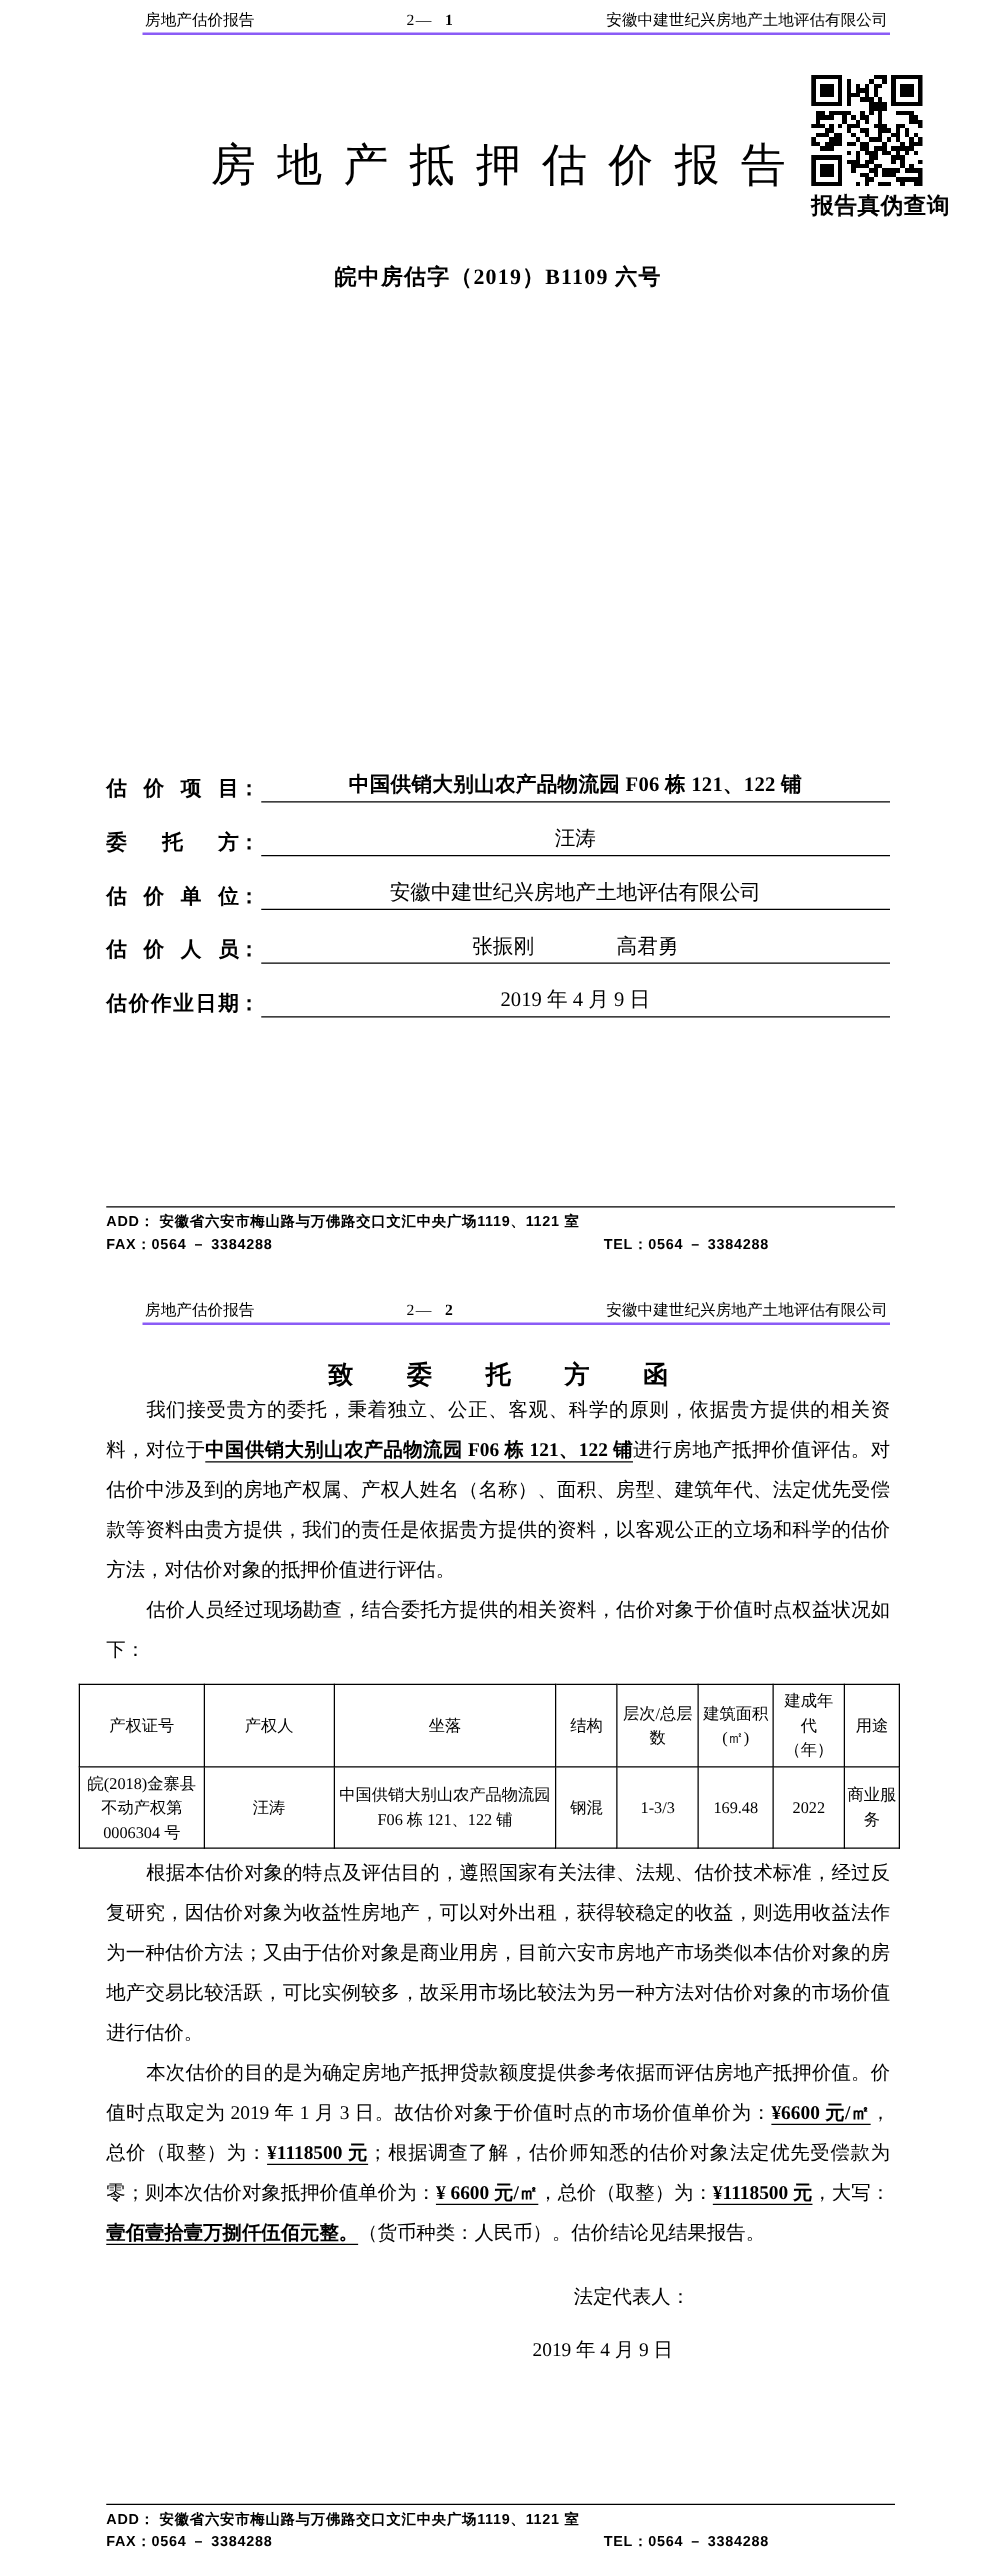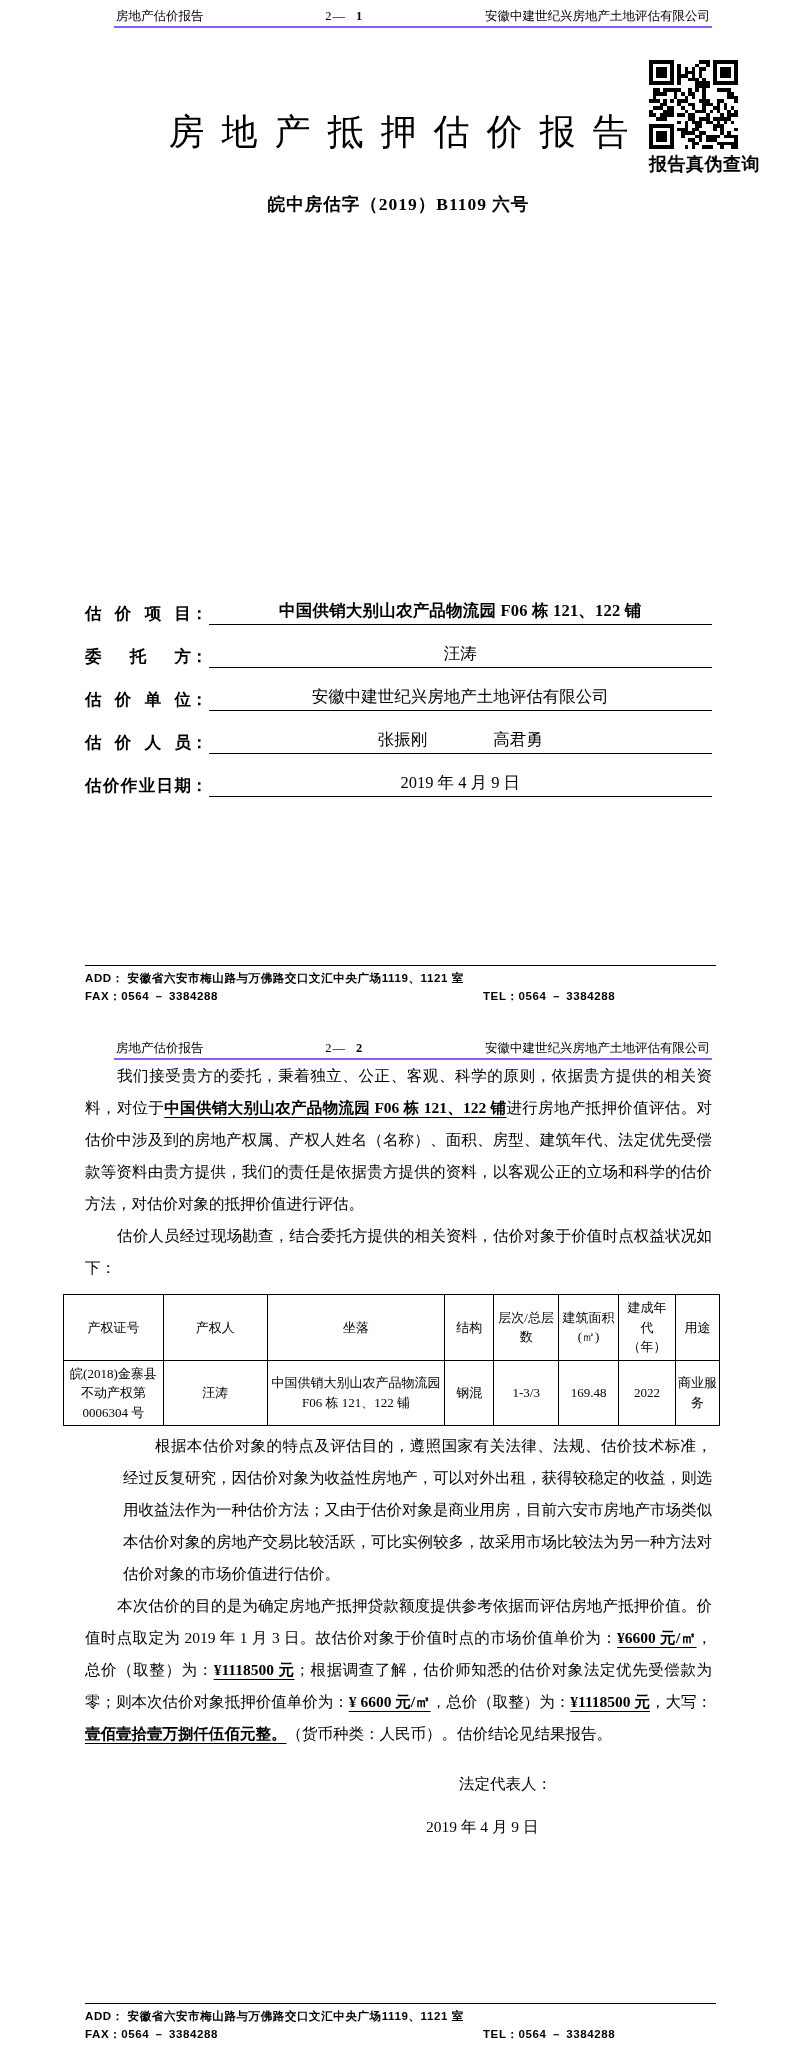--- a/index.html
+++ b/index.html
@@ -30,21 +30,21 @@
     font-weight:bold; font-size:18px; margin-top:3px; letter-spacing:0.5px; white-space:nowrap;
   }
 
   .content { margin:0 81px 0 85px; }
 
   
   .doc-title {
     text-align:center; margin-top:80px; font-size:36px; font-weight:500;
     letter-spacing:17px; padding-left:17px; white-space:nowrap;
   }
-  .doc-no { text-align:center; margin-top:35px; font-size:17.5px; font-weight:bold; letter-spacing:1px; }
+  .doc-no { text-align:center; margin-top:52px; font-size:17.5px; font-weight:bold; letter-spacing:1px; }
 
   .form { margin-top:366px; }
   .form-row { display:flex; align-items:flex-end; height:43px; font-size:16.5px; }
   .form-label {
     font-weight:bold; width:106px; flex:none;
     text-align:justify; text-align-last:justify;
   }
   .form-colon { font-weight:bold; flex:none; padding-right:1px; }
   .form-value {
     flex:1; border-bottom:1.5px solid #000; text-align:center;
@@ -454,20 +454,21 @@
 </div>
 
 <div class="page page2">
   <div class="hdr">
     <span>房地产估价报告</span>
     <span class="pagenum"><span>2—</span><b>2</b></span>
     <span>安徽中建世纪兴房地产土地评估有限公司</span>
   </div>
 
   <div class="content">
+    <div class="letter-title">致  委  托  方  函</div>
 
     <p class="para"><span>我们接受贵方的委托，秉着独立、公正、客观、科学的原则，依据贵方提供的相关资料，对位于</span><span class="seg-bu">中国供销大别山农产品物流园 F06 栋 121、122 铺</span><span>进行房地产抵押价值评估。对估价中涉及到的房地产权属、产权人姓名（名称）、面积、房型、建筑年代、法定优先受偿款等资料由贵方提供，我们的责任是依据贵方提供的资料，以客观公正的立场和科学的估价方法，对估价对象的抵押价值进行评估。</span></p>
 
     <p class="para">估价人员经过现场勘查，结合委托方提供的相关资料，估价对象于价值时点权益状况如下：</p>
 
     <table class="info-table">
       <colgroup>
         <col style="width:100px">
           <col style="width:104px">
           <col style="width:178px">
@@ -496,21 +497,21 @@
           <td>中国供销大别山农产品物流园 F06 栋 121、122 铺</td>
           <td>钢混</td>
           <td>1-3/3</td>
           <td>169.48</td>
           <td>2022</td>
           <td>商业服务</td>
         </tr>
       </tbody>
     </table>
 
-    <p class="para" style="margin-top:4px;margin-left:38px;">根据本估价对象的特点及评估目的，遵照国家有关法律、法规、估价技术标准，经过反复研究，因估价对象为收益性房地产，可以对外出租，获得较稳定的收益，则选用收益法作为一种估价方法；又由于估价对象是商业用房，目前六安市房地产市场类似本估价对象的房地产交易比较活跃，可比实例较多，故采用市场比较法为另一种方法对估价对象的市场价值进行估价。</p>
+    <p class="para" style="margin-top:4px;">根据本估价对象的特点及评估目的，遵照国家有关法律、法规、估价技术标准，经过反复研究，因估价对象为收益性房地产，可以对外出租，获得较稳定的收益，则选用收益法作为一种估价方法；又由于估价对象是商业用房，目前六安市房地产市场类似本估价对象的房地产交易比较活跃，可比实例较多，故采用市场比较法为另一种方法对估价对象的市场价值进行估价。</p>
 
     <p class="para"><span>本次估价的目的是为确定房地产抵押贷款额度提供参考依据而评估房地产抵押价值。价值时点取定为 2019 年 1 月 3 日。故估价对象于价值时点的市场价值单价为：</span><span class="seg-bu">¥6600 元/㎡</span><span>，总价（取整）为：</span><span class="seg-bu">¥1118500 元</span><span>；根据调查了解，估价师知悉的估价对象法定优先受偿款为零；则本次估价对象抵押价值单价为：</span><span class="seg-bu">¥ 6600 元/㎡</span><span>，总价（取整）为：</span><span class="seg-bu">¥1118500 元</span><span>，大写：</span><span class="seg-bu">壹佰壹拾壹万捌仟伍佰元整。</span><span>（货币种类：人民币）。估价结论见结果报告。</span></p>
 
     <div class="legal">法定代表人：</div>
     <div class="sign-date">2019 年 4 月 9 日</div>
   </div>
 
   <div class="pfooter">
     <div>ADD：  安徽省六安市梅山路与万佛路交口文汇中央广场1119、1121 室</div>
     <div class="l2">

